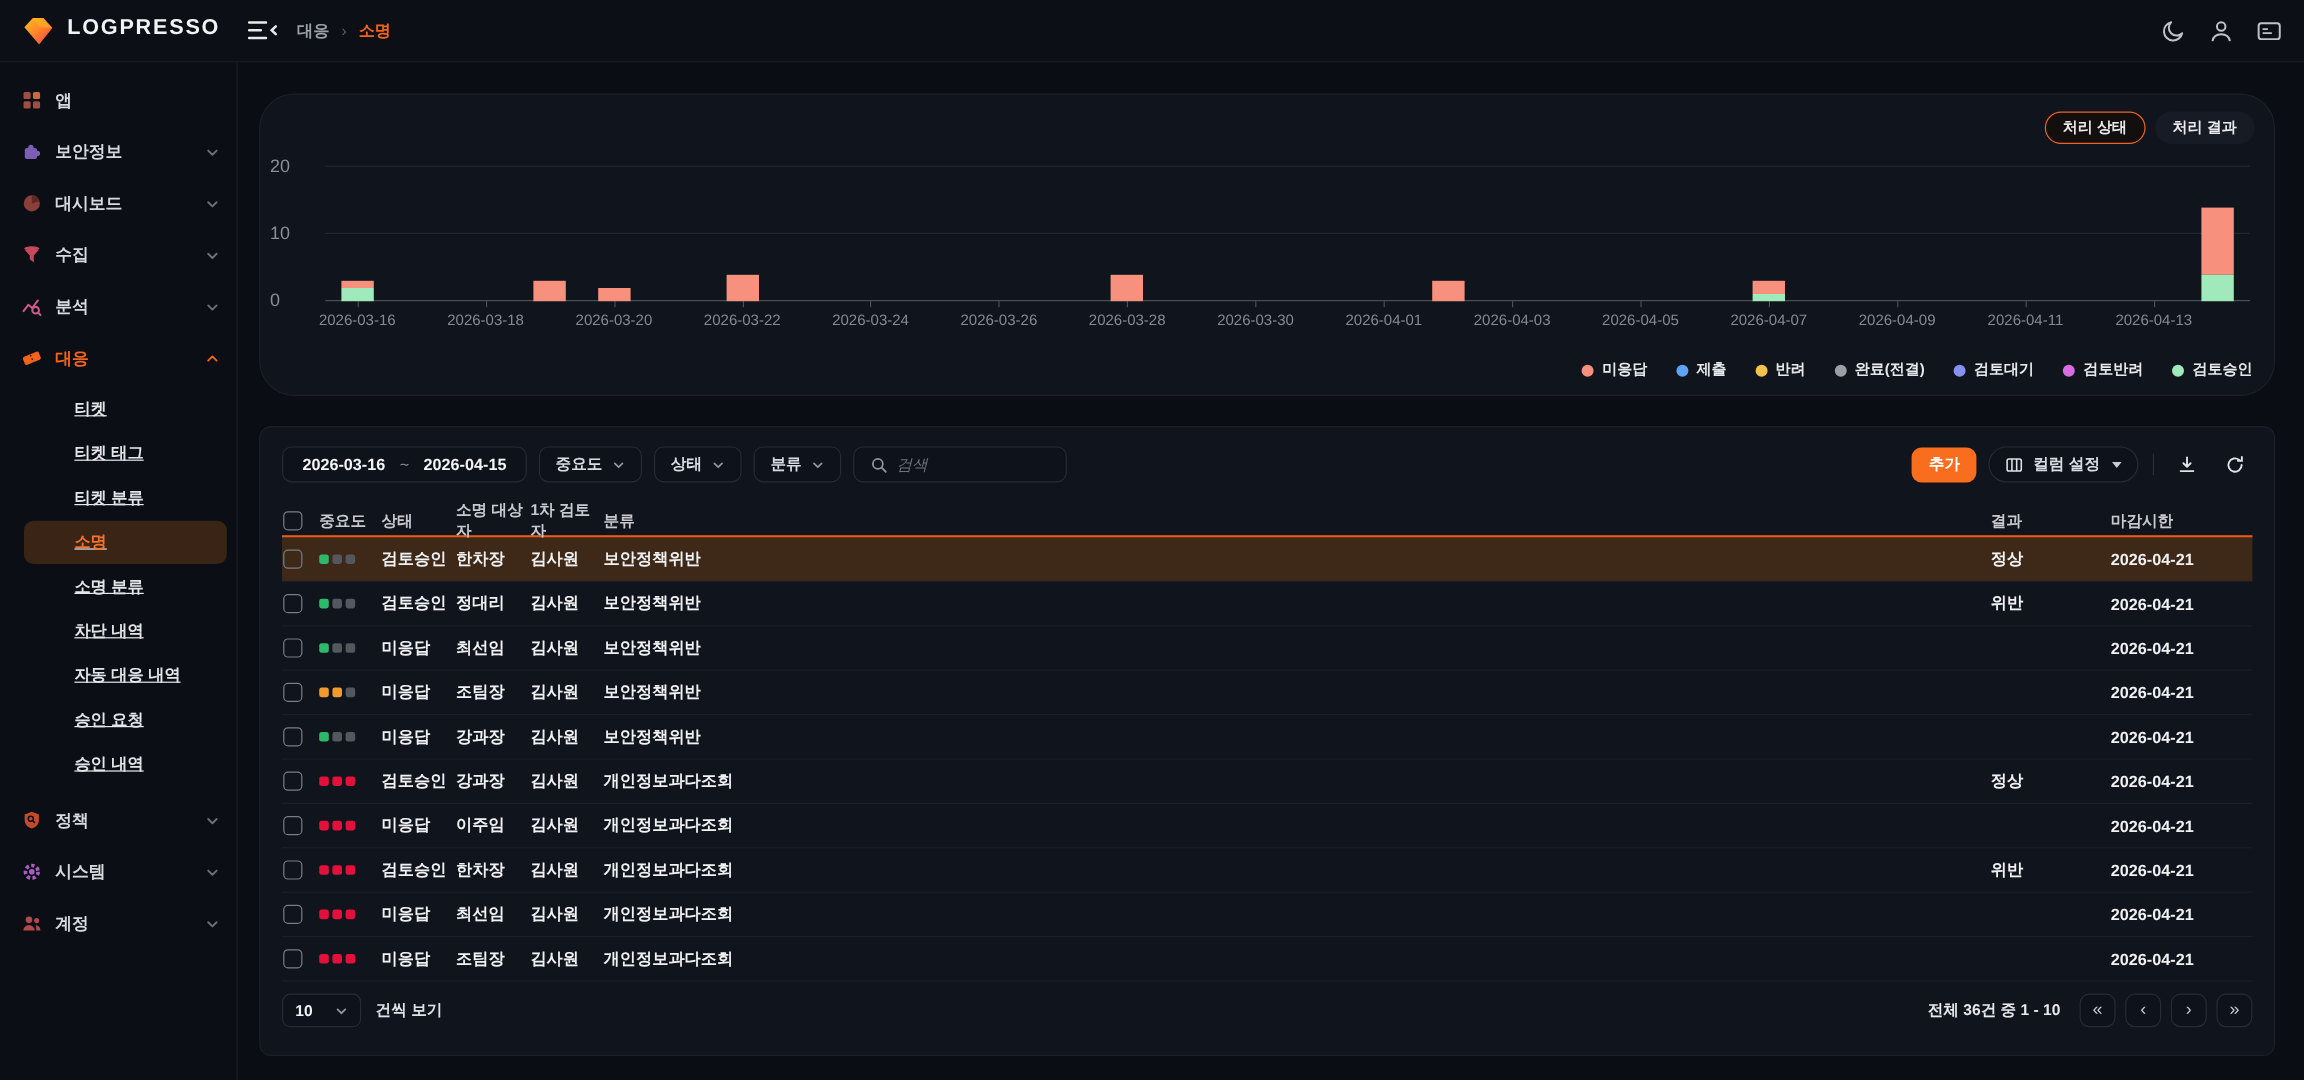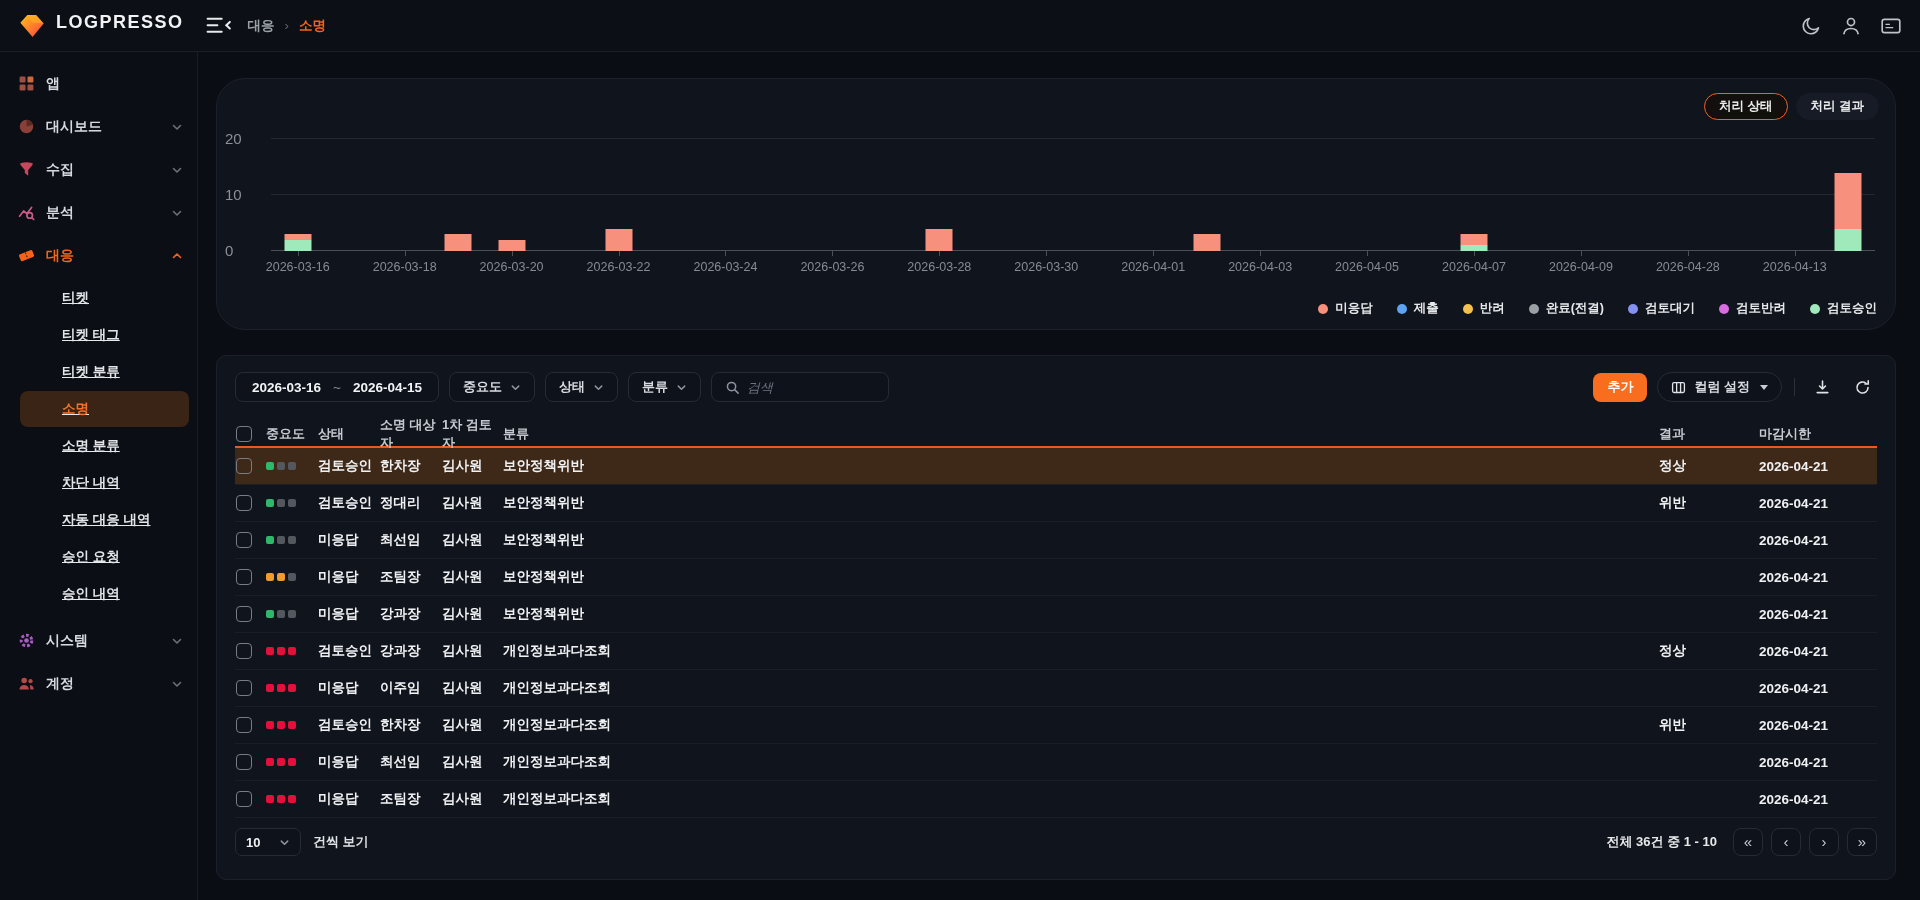--- a/index.html
+++ b/index.html
@@ -168,20 +168,35 @@
             <rect x="1.5" y="1.5" width="5.6" height="5.6" rx="1.2" fill="#9c4f42"></rect>
             <rect x="8.9" y="1.5" width="5.6" height="5.6" rx="1.2" fill="#c96a3a"></rect>
             <rect x="1.5" y="8.9" width="5.6" height="5.6" rx="1.2" fill="#9c4f42"></rect>
             <rect x="8.9" y="8.9" width="5.6" height="5.6" rx="1.2" fill="#9c4f42"></rect>
           </svg>
         </span>
         <span class="sb-label">앱</span>
       </div>
       <div class="sb-item">
         <span class="sb-icon">
+          <svg viewBox="0 0 16 16" fill="#7b5fb5">
+            <rect x="2.5" y="5" width="9.6" height="8.6" rx="1.6"></rect>
+            <circle cx="7.3" cy="4.6" r="2.1"></circle>
+            <circle cx="12.4" cy="9.3" r="2.1"></circle>
+          </svg>
+        </span>
+        <span class="sb-label">보안정보</span>
+        <span class="sb-chev">
+          <svg viewBox="0 0 12 12" fill="none" stroke="currentColor" stroke-width="1.6" stroke-linecap="round" stroke-linejoin="round">
+            <path d="M2.5 4.5 6 8l3.5-3.5"></path>
+          </svg>
+        </span>
+      </div>
+      <div class="sb-item">
+        <span class="sb-icon">
           <svg viewBox="0 0 16 16">
             <circle cx="8" cy="8" r="6.3" fill="#8a4038"></circle>
             <path d="M8 8V1.7A6.3 6.3 0 0 1 14.1 6.4Z" fill="#5b2a25"></path>
           </svg>
         </span>
         <span class="sb-label">대시보드</span>
         <span class="sb-chev">
           <svg viewBox="0 0 12 12" fill="none" stroke="currentColor" stroke-width="1.6" stroke-linecap="round" stroke-linejoin="round">
             <path d="M2.5 4.5 6 8l3.5-3.5"></path>
           </svg>
@@ -235,20 +250,35 @@
       <div class="sb-sub">
         <div class="sb-sub-item">티켓</div>
         <div class="sb-sub-item">티켓 태그</div>
         <div class="sb-sub-item">티켓 분류</div>
         <div class="sb-sub-item active">소명</div>
         <div class="sb-sub-item">소명 분류</div>
         <div class="sb-sub-item">차단 내역</div>
         <div class="sb-sub-item">자동 대응 내역</div>
         <div class="sb-sub-item">승인 요청</div>
         <div class="sb-sub-item">승인 내역</div>
+      </div>
+      <div class="sb-item">
+        <span class="sb-icon">
+          <svg viewBox="0 0 16 16">
+            <path d="M8 1.4 13.6 3.5v4.3c0 3.5-2.4 5.7-5.6 6.8C4.8 13.5 2.4 11.3 2.4 7.8V3.5Z" fill="#c44a2a"></path>
+            <circle cx="7.2" cy="6.9" r="2" fill="none" stroke="#0b0e15" stroke-width="1.2"></circle>
+            <path d="M8.8 8.5 10.4 10.1" stroke="#0b0e15" stroke-width="1.2"></path>
+          </svg>
+        </span>
+        <span class="sb-label">정책</span>
+        <span class="sb-chev">
+          <svg viewBox="0 0 12 12" fill="none" stroke="currentColor" stroke-width="1.6" stroke-linecap="round" stroke-linejoin="round">
+            <path d="M2.5 4.5 6 8l3.5-3.5"></path>
+          </svg>
+        </span>
       </div>
       <div class="sb-item">
         <span class="sb-icon">
           <svg viewBox="0 0 16 16">
             <circle cx="8" cy="8" r="5" fill="none" stroke="#a85ec0" stroke-width="2.8" stroke-dasharray="2.6 1.9"></circle>
             <circle cx="8" cy="8" r="2.2" fill="#a85ec0"></circle>
           </svg>
         </span>
         <span class="sb-label">시스템</span>
         <span class="sb-chev">
@@ -310,21 +340,21 @@
         <span class="x-label" style="left:55.000%">2026-04-01</span>
         <div class="x-tick" style="left:61.667%"></div>
         <span class="x-label" style="left:61.667%">2026-04-03</span>
         <div class="x-tick" style="left:68.333%"></div>
         <span class="x-label" style="left:68.333%">2026-04-05</span>
         <div class="x-tick" style="left:75.000%"></div>
         <span class="x-label" style="left:75.000%">2026-04-07</span>
         <div class="x-tick" style="left:81.667%"></div>
         <span class="x-label" style="left:81.667%">2026-04-09</span>
         <div class="x-tick" style="left:88.333%"></div>
-        <span class="x-label" style="left:88.333%">2026-04-28</span>
+        <span class="x-label" style="left:88.333%">2026-04-11</span>
         <div class="x-tick" style="left:95.000%"></div>
         <span class="x-label" style="left:95.000%">2026-04-13</span>
         <div class="bar" style="left:1.667%">
           <div class="bar-seg" style="height:11.2px;background:#9fe9ba"></div>
           <div class="bar-seg" style="height:5.6px;background:#f8907e"></div>
         </div>
         <div class="bar" style="left:11.667%">
           <div class="bar-seg" style="height:16.799999999999997px;background:#f8907e"></div>
         </div>
         <div class="bar" style="left:15.000%">

